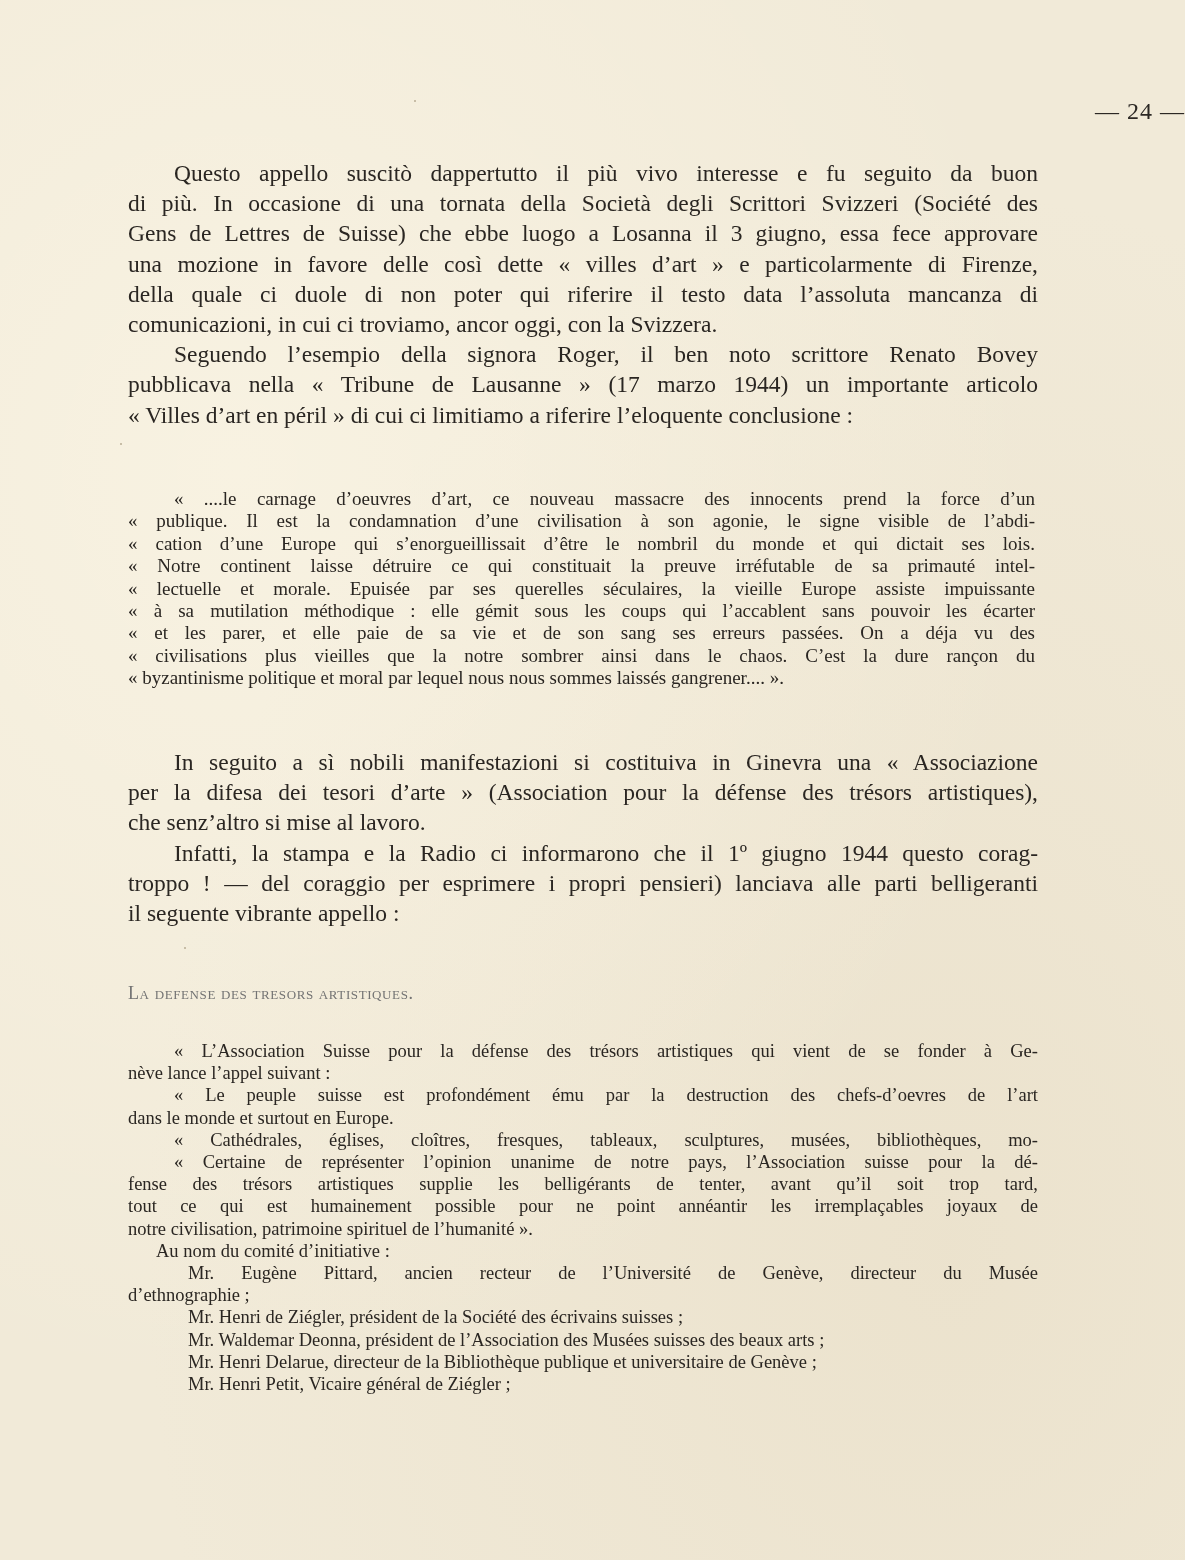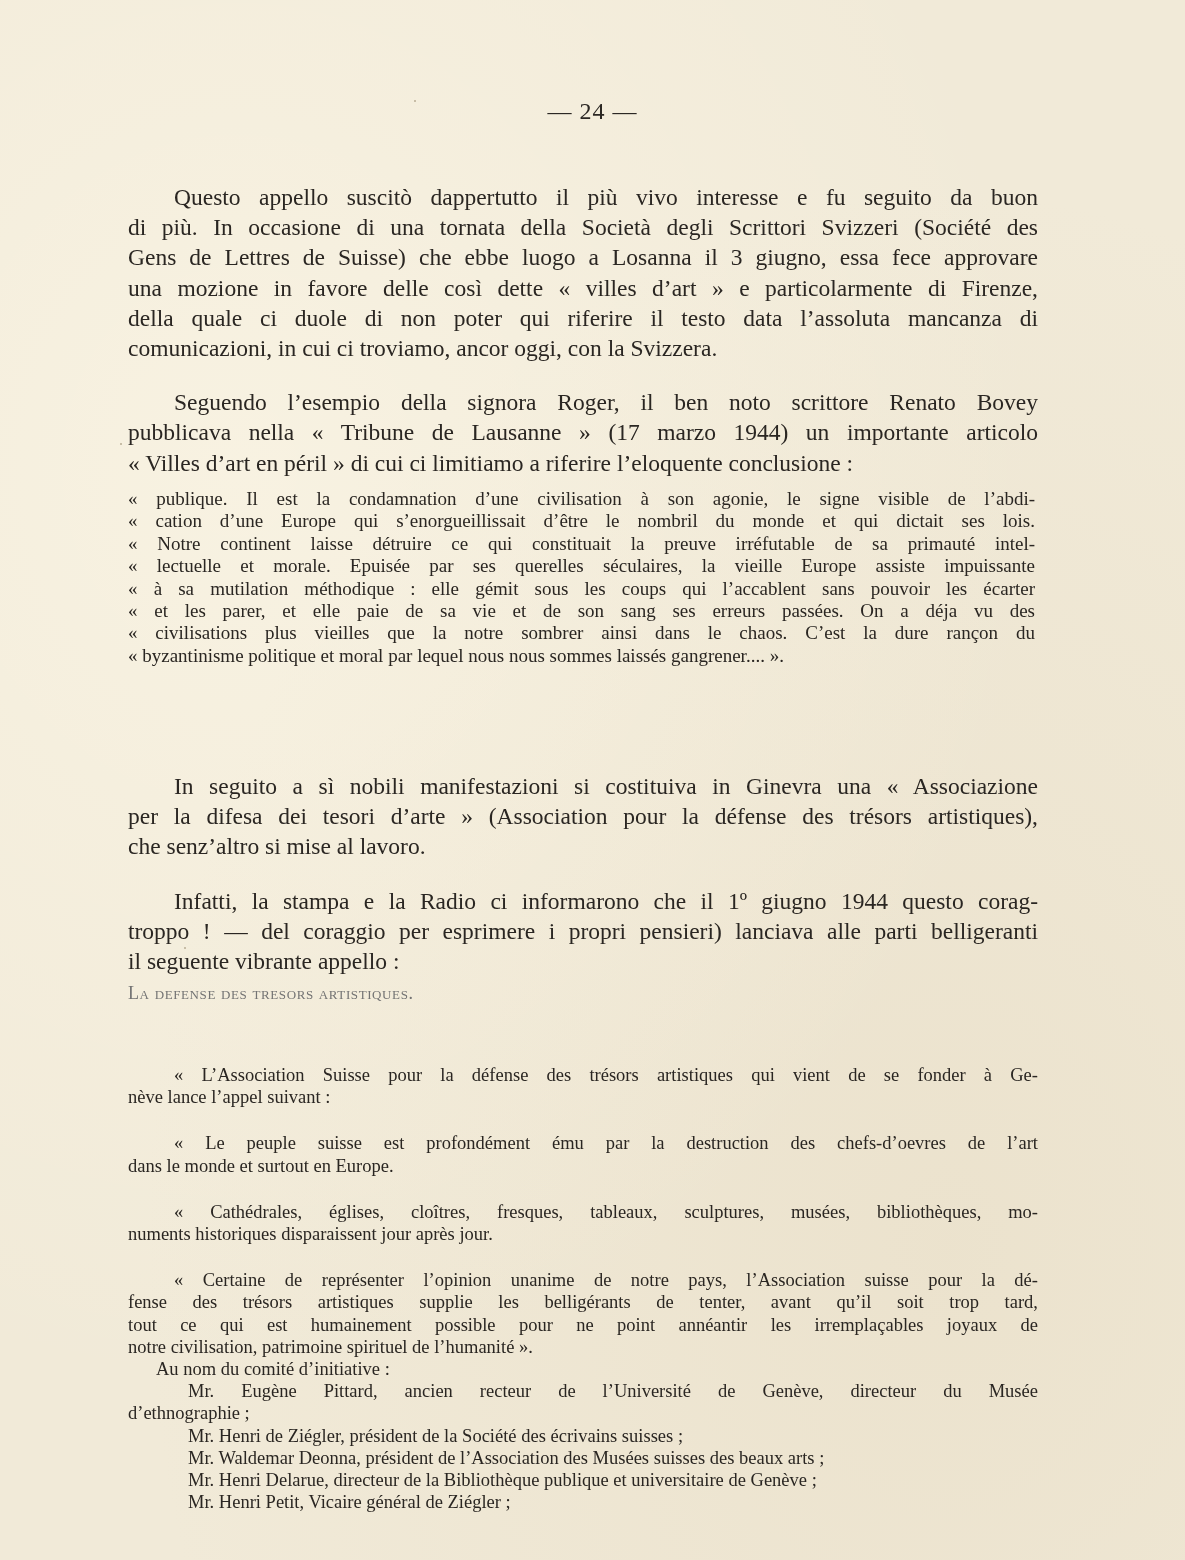--- a/index.html
+++ b/index.html
@@ -8,30 +8,30 @@
     background: #f1ead8;
     background-image:
       radial-gradient(ellipse at 20% 30%, rgba(255,250,235,0.5) 0%, rgba(0,0,0,0) 60%),
       radial-gradient(ellipse at 80% 80%, rgba(225,212,185,0.35) 0%, rgba(0,0,0,0) 60%);
     position: relative; overflow: hidden;
     font-family: "Liberation Serif", "DejaVu Serif", serif;
     color: #2a2622;
   }
   .page { position: absolute; left: 0; top: 0; width: 1185px; height: 1560px; }
   .pno {
-    position: absolute; top: 98px; left: 0; width: 1185px; text-align: center;
+    position: absolute; top: 98px; left: 0; width: 1185px; text-align: right;
     font-size: 24px; letter-spacing: 1px; color: #2c2824;
   }
   .block { position: absolute; left: 128px; width: 910px; }
   .ln {
     display: block; white-space: nowrap; text-align: justify; text-align-last: justify;
     overflow: visible;
   }
   .ln.last { text-align-last: left; }
-  .ln.ind { padding-left: 46px; margin-top: 24px; }
+  .ln.ind { padding-left: 46px; }
   .ln.ind2 { padding-left: 60px; }
   .main { font-size: 23.5px; line-height: 30.2px; }
   .quote { font-size: 19px; line-height: 22.4px; left: 128px; width: 907px; }
   .quote .ln.ind { padding-left: 46px; }
   .small { font-size: 18.5px; line-height: 22.2px; width: 910px; }
   .small .ln.ind { padding-left: 46px; }
   .small .ln.ind2 { padding-left: 60px; }
   .heading {
     position: absolute; left: 128px; top: 983px;
     font-size: 18px; letter-spacing: 0.6px; font-variant: small-caps;
@@ -51,20 +51,21 @@
       <span class="ln">Gens de Lettres de Suisse) che ebbe luogo a Losanna il 3 giugno, essa fece approvare</span>
       <span class="ln">una mozione in favore delle così dette « villes  d’art » e particolarmente di Firenze,</span>
       <span class="ln">della quale ci duole di non poter qui riferire il testo data l’assoluta mancanza di</span>
       <span class="ln last">comunicazioni, in cui ci troviamo, ancor oggi, con la Svizzera.</span>
       <span class="ln ind">Seguendo l’esempio della signora Roger, il ben noto scrittore Renato Bovey</span>
       <span class="ln">pubblicava nella « Tribune de Lausanne » (17 marzo 1944) un importante articolo</span>
       <span class="ln last">« Villes d’art en péril » di cui ci limitiamo a riferire l’eloquente conclusione :</span>
     </div>
 
   <div class="block quote" style="top:488px;">
+      <span class="ln ind">« ....le carnage d’oeuvres d’art, ce nouveau massacre des innocents prend la force d’un</span>
       <span class="ln">« publique. Il est la condamnation d’une civilisation à son agonie, le signe visible de l’abdi-</span>
       <span class="ln">« cation d’une Europe qui s’enorgueillissait d’être le nombril du monde et qui dictait ses lois.</span>
       <span class="ln">« Notre continent laisse détruire ce qui constituait la preuve irréfutable de sa primauté intel-</span>
       <span class="ln">« lectuelle et morale. Epuisée par ses querelles séculaires, la vieille Europe assiste impuissante</span>
       <span class="ln">« à sa mutilation méthodique : elle gémit sous les coups qui l’accablent sans pouvoir les écarter</span>
       <span class="ln">« et les parer, et elle paie de sa vie et de son sang ses erreurs passées. On a déja vu des</span>
       <span class="ln">« civilisations plus vieilles que la notre sombrer ainsi dans le chaos. C’est la dure rançon du</span>
       <span class="ln last">« byzantinisme politique et moral par lequel nous nous sommes laissés gangrener.... ».</span>
     </div>
 
@@ -78,21 +79,20 @@
     </div>
 
   <div class="heading">La defense des tresors artistiques.</div>
 
   <div class="block small" style="top:1040px;">
       <span class="ln ind">« L’Association Suisse pour la défense des trésors artistiques qui vient de se fonder à Ge-</span>
       <span class="ln last">nève lance l’appel suivant :</span>
       <span class="ln ind">« Le peuple suisse est profondément ému par la destruction des chefs-d’oevres de l’art</span>
       <span class="ln last">dans le monde et surtout en Europe.</span>
       <span class="ln ind">« Cathédrales, églises, cloîtres, fresques, tableaux, sculptures, musées, bibliothèques, mo-</span>
-      <span class="ln last">numents historiques disparaissent jour après jour.</span>
       <span class="ln ind">« Certaine de représenter l’opinion unanime de notre pays, l’Association suisse pour la dé-</span>
       <span class="ln">fense des trésors artistiques supplie les belligérants de tenter, avant qu’il soit trop tard,</span>
       <span class="ln">tout ce qui est humainement possible pour ne point annéantir les irremplaçables joyaux de</span>
       <span class="ln last">notre civilisation, patrimoine spirituel de l’humanité ».</span>
       <span class="ln last" style="padding-left: 28px;">Au nom du comité d’initiative :</span>
       <span class="ln ind2">Mr. Eugène Pittard, ancien recteur de l’Université de Genève, directeur du Musée</span>
       <span class="ln last">d’ethnographie ;</span>
       <span class="ln ind2 last">Mr. Henri de Ziégler, président de la Société des écrivains suisses ;</span>
       <span class="ln ind2 last">Mr. Waldemar Deonna, président de l’Association des Musées suisses des beaux arts ;</span>
       <span class="ln ind2 last">Mr. Henri Delarue, directeur de la Bibliothèque publique et universitaire de Genève ;</span>

